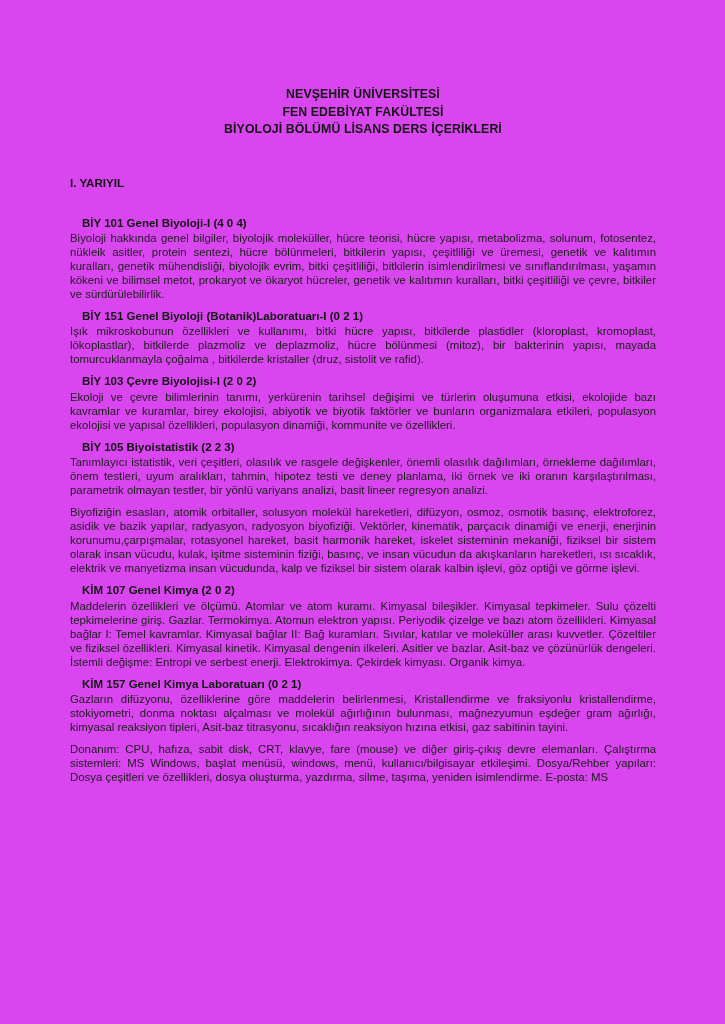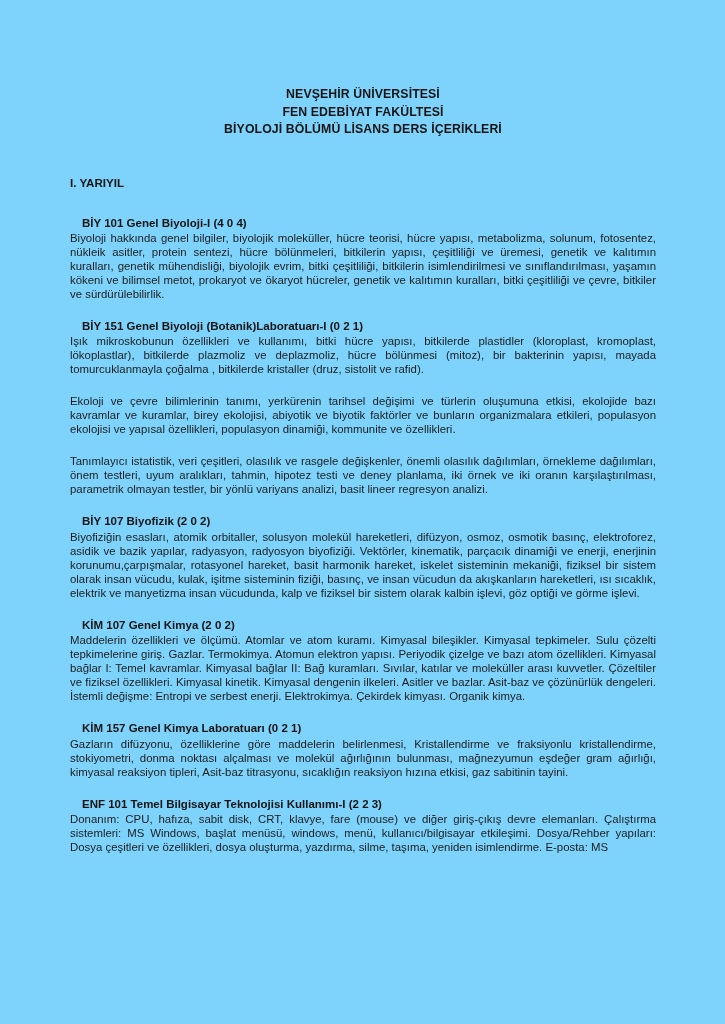--- a/index.html
+++ b/index.html
@@ -4,21 +4,21 @@
 <style>
   html, body {
     margin: 0;
     padding: 0;
     background: #ffffff;
   }
   .page {
     position: relative;
     width: 725px;
     height: 1024px;
-    background: #7dd3fc;
+    background: #d946ef;
     overflow: hidden;
     font-family: "Liberation Sans", sans-serif;
     color: #1c1c1c;
   }
   .content {
     position: absolute;
     left: 70px;
     top: 86px;
     width: 586px;
   }
@@ -30,21 +30,21 @@
     color: #141414;
     letter-spacing: 0.1px;
   }
   .semester {
     margin-top: 37px;
     font-weight: bold;
     font-size: 11.6px;
     color: #141414;
   }
   .course {
-    margin-top: 18px;
+    margin-top: 8px;
   }
   .course.first {
     margin-top: 27px;
   }
   .course h3 {
     margin: 0;
     font-size: 11.5px;
     line-height: 15.35px;
     font-weight: bold;
     color: #141414;
@@ -77,41 +77,41 @@
       <h3>BİY 101 Genel Biyoloji-I (4 0 4)</h3>
       <p>Biyoloji hakkında genel bilgiler, biyolojik moleküller, hücre teorisi, hücre yapısı, metabolizma, solunum, fotosentez, nükleik asitler, protein sentezi, hücre bölünmeleri, bitkilerin yapısı, çeşitliliği ve üremesi, genetik ve kalıtımın kuralları, genetik mühendisliği, biyolojik evrim, bitki çeşitliliği, bitkilerin isimlendirilmesi ve sınıflandırılması, yaşamın kökeni ve bilimsel metot, prokaryot ve ökaryot hücreler, genetik ve kalıtımın kuralları, bitki çeşitliliği ve çevre, bitkiler ve sürdürülebilirlik.</p>
     </section>
 
     <section class="course">
       <h3>BİY 151 Genel Biyoloji (Botanik)Laboratuarı-I (0 2 1)</h3>
       <p>Işık mikroskobunun özellikleri ve kullanımı, bitki hücre yapısı, bitkilerde plastidler (kloroplast, kromoplast, lökoplastlar), bitkilerde plazmoliz ve deplazmoliz, hücre bölünmesi (mitoz), bir bakterinin yapısı, mayada tomurcuklanmayla çoğalma , bitkilerde kristaller (druz, sistolit ve rafid).</p>
     </section>
 
     <section class="course">
+      <h3>BİY 103 Çevre Biyolojisi-I (2 0 2)</h3>
       <p>Ekoloji ve çevre bilimlerinin tanımı, yerkürenin tarihsel değişimi ve türlerin oluşumuna etkisi, ekolojide bazı kavramlar ve kuramlar, birey ekolojisi, abiyotik ve biyotik faktörler ve bunların organizmalara etkileri, populasyon ekolojisi ve yapısal özellikleri, populasyon dinamiği, kommunite ve özellikleri.</p>
     </section>
 
     <section class="course">
+      <h3>BİY 105 Biyoistatistik (2 2 3)</h3>
       <p>Tanımlayıcı istatistik, veri çeşitleri, olasılık ve rasgele değişkenler, önemli olasılık dağılımları, örnekleme dağılımları, önem testleri, uyum aralıkları, tahmin, hipotez testi ve deney planlama, iki örnek ve iki oranın karşılaştırılması, parametrik olmayan testler, bir yönlü variyans analizi, basit lineer regresyon analizi.</p>
     </section>
 
     <section class="course">
-      <h3>BİY 107 Biyofizik (2 0 2)</h3>
       <p>Biyofiziğin esasları, atomik orbitaller, solusyon molekül hareketleri, difüzyon, osmoz, osmotik basınç, elektroforez, asidik ve bazik yapılar, radyasyon, radyosyon biyofiziği. Vektörler, kinematik, parçacık dinamiği ve enerji, enerjinin korunumu,çarpışmalar, rotasyonel hareket, basit harmonik hareket, iskelet sisteminin mekaniği, fiziksel bir sistem olarak insan vücudu, kulak, işitme sisteminin fiziği, basınç, ve insan vücudun da akışkanların hareketleri, ısı sıcaklık, elektrik ve manyetizma insan vücudunda, kalp ve fiziksel bir sistem olarak kalbin işlevi, göz optiği ve görme işlevi.</p>
     </section>
 
     <section class="course">
       <h3>KİM 107 Genel Kimya (2 0 2)</h3>
       <p>Maddelerin özellikleri ve ölçümü. Atomlar ve atom kuramı. Kimyasal bileşikler. Kimyasal tepkimeler. Sulu çözelti tepkimelerine giriş. Gazlar. Termokimya. Atomun elektron yapısı. Periyodik çizelge ve bazı atom özellikleri. Kimyasal bağlar I: Temel kavramlar. Kimyasal bağlar II: Bağ kuramları. Sıvılar, katılar ve moleküller arası kuvvetler. Çözeltiler ve fiziksel özellikleri. Kimyasal kinetik. Kimyasal dengenin ilkeleri. Asitler ve bazlar. Asit-baz ve çözünürlük dengeleri. İstemli değişme: Entropi ve serbest enerji. Elektrokimya. Çekirdek kimyası. Organik kimya.</p>
     </section>
 
     <section class="course">
       <h3>KİM 157 Genel Kimya Laboratuarı (0 2 1)</h3>
       <p>Gazların difüzyonu, özelliklerine göre maddelerin belirlenmesi, Kristallendirme ve fraksiyonlu kristallendirme, stokiyometri, donma noktası alçalması ve molekül ağırlığının bulunması, mağnezyumun eşdeğer gram ağırlığı, kimyasal reaksiyon tipleri, Asit-baz titrasyonu, sıcaklığın reaksiyon hızına etkisi, gaz sabitinin tayini.</p>
     </section>
 
     <section class="course">
-      <h3>ENF 101 Temel Bilgisayar Teknolojisi Kullanımı-I (2 2 3)</h3>
       <p>Donanım: CPU, hafıza, sabit disk, CRT, klavye, fare (mouse) ve diğer giriş-çıkış devre elemanları. Çalıştırma sistemleri: MS Windows, başlat menüsü, windows, menü, kullanıcı/bilgisayar etkileşimi. Dosya/Rehber yapıları: Dosya çeşitleri ve özellikleri, dosya oluşturma, yazdırma, silme, taşıma, yeniden isimlendirme. E-posta: MS</p>
     </section>
 
   </div>
 </div>
 
 </body></html>

